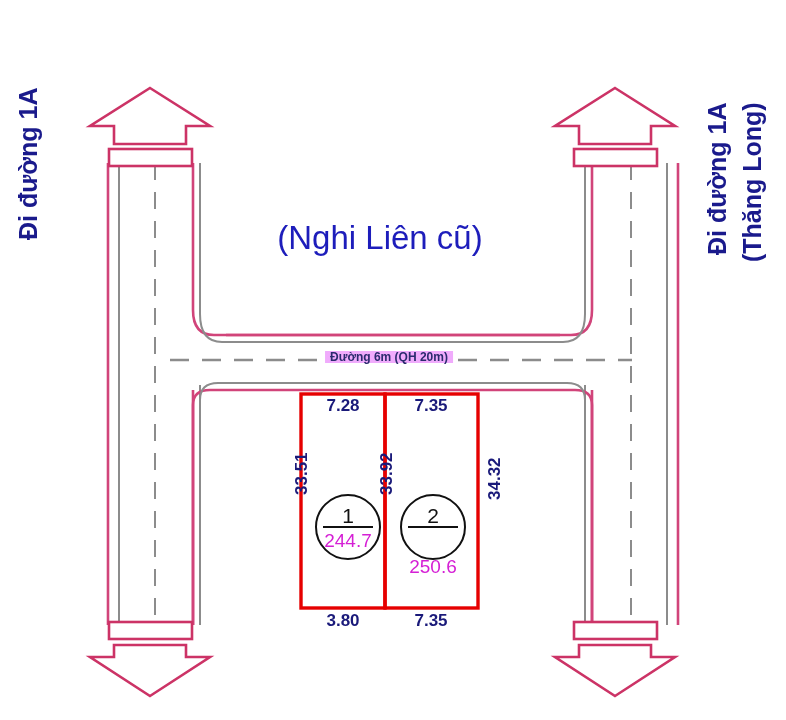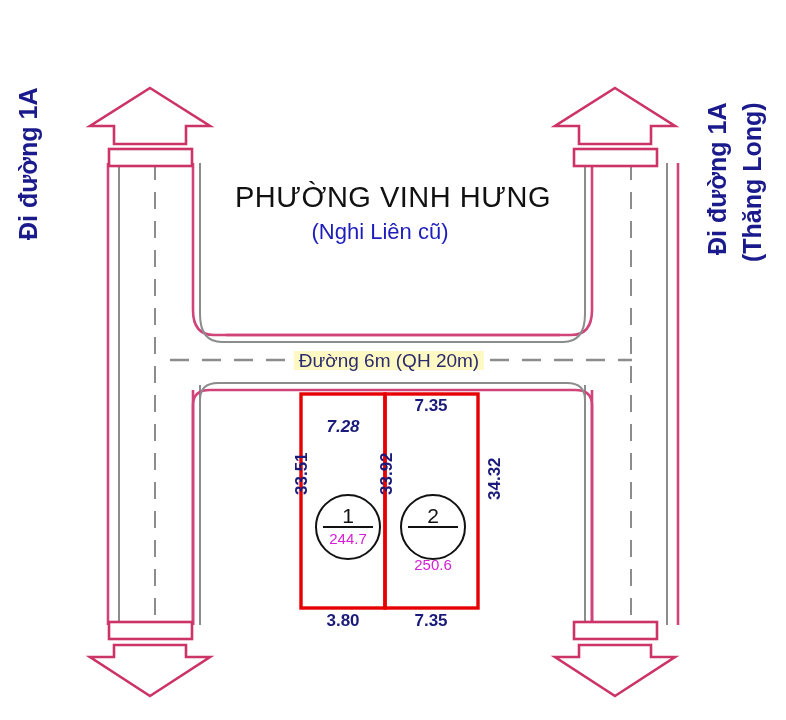--- a/index.html
+++ b/index.html
@@ -39,28 +39,28 @@
     font-size: 25px;
   }
   .title-main {
     color: #111111;
     font-size: 29px;
     font-weight: normal;
     letter-spacing: 0.5px;
   }
   .title-sub {
     color: #1d1dbb;
-    font-size: 22px;
+    font-size: 33px;
     font-weight: normal;
   }
   .road-label {
     color: #2b2b6e;
-    font-size: 19px;
-    font-weight: normal;
-    background: #fef9c3;
+    font-size: 12px;
+    font-weight: bold;
+    background: #f0abfc;
     padding: 0 5px;
   }
   .dim {
     color: #1a1a7a;
     font-size: 17px;
     font-weight: bold;
   }
   .dim-v {
     color: #1a1a7a;
     font-size: 17px;
@@ -68,21 +68,21 @@
     transform-origin: 0 0;
   }
   .lot-num {
     color: #111111;
     font-size: 21px;
     font-weight: normal;
     text-align: center;
   }
   .lot-area {
     color: #d520d5;
-    font-size: 15px;
+    font-size: 19px;
     font-weight: normal;
     text-align: center;
   }
 </style>
 </head>
 <body>
 
 <div id="plan">
 
   <svg width="786" height="720" viewBox="0 0 786 720">
@@ -152,26 +152,25 @@
       <line x1="408" y1="527" x2="458" y2="527" stroke="#111111" stroke-width="2"></line>
     </g>
 
   </svg>
 
   <div class="txt side-label" style="left:16px; top:240px; transform: rotate(-90deg); transform-origin: 0 0;">Đi đường 1A</div>
 
   <div class="txt side-label-2" style="left:705px; top:255px; transform: rotate(-90deg); transform-origin: 0 0;">Đi đường 1A</div>
   <div class="txt side-label-2" style="left:740px; top:262px; transform: rotate(-90deg); transform-origin: 0 0;">(Thăng Long)</div>
 
-  <div class="txt title-main" style="left:393px; top:183px; transform: translateX(-50%);">PHƯỜNG VINH HƯNG</div>
   <div class="txt title-sub" style="left:380px; top:221px; transform: translateX(-50%);">(Nghi Liên cũ)</div>
 
   <div class="txt road-label" style="left:389px; top:351px; transform: translateX(-50%);">Đường 6m (QH 20m)</div>
 
-  <div class="txt dim" style="left:343px; top:418px; transform: translateX(-50%); font-style: italic;">7.28</div>
+  <div class="txt dim" style="left:343px; top:397px; transform: translateX(-50%);">7.28</div>
   <div class="txt dim" style="left:431px; top:397px; transform: translateX(-50%);">7.35</div>
 
   <div class="txt dim" style="left:343px; top:612px; transform: translateX(-50%);">3.80</div>
   <div class="txt dim" style="left:431px; top:612px; transform: translateX(-50%);">7.35</div>
 
   <div class="txt dim-v" style="left:293px; top:495px; transform: rotate(-90deg);">33.51</div>
   <div class="txt dim-v" style="left:378px; top:495px; transform: rotate(-90deg);">33.92</div>
   <div class="txt dim-v" style="left:486px; top:500px; transform: rotate(-90deg);">34.32</div>
 
   <div class="txt lot-num" style="left:348px; top:505px; transform: translateX(-50%);">1</div>

